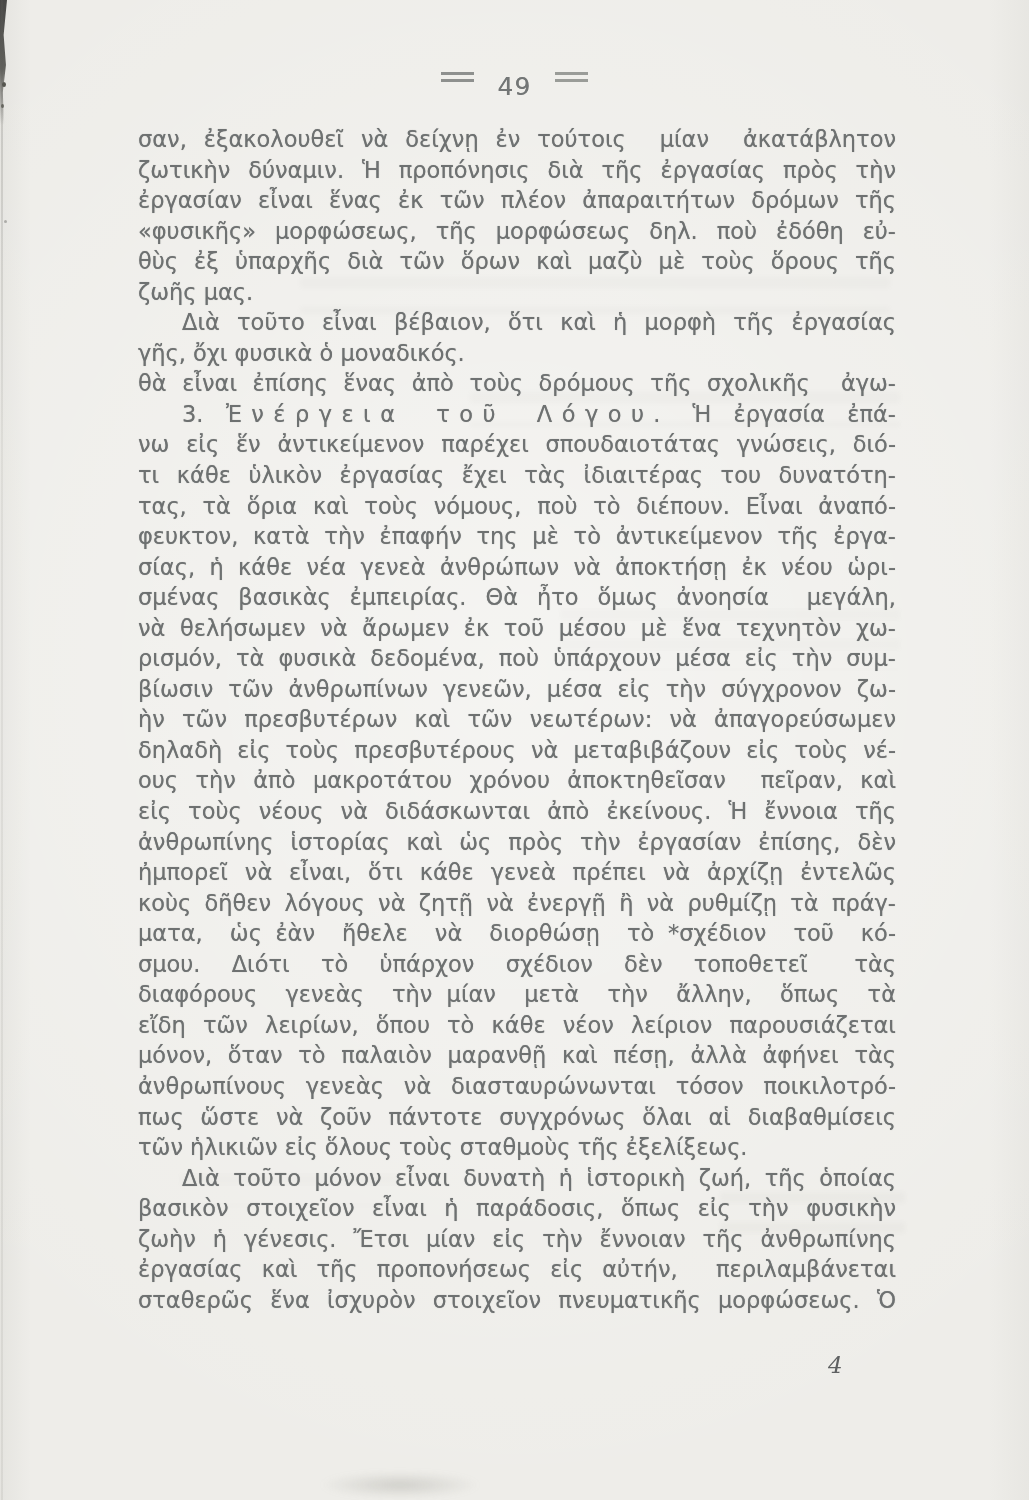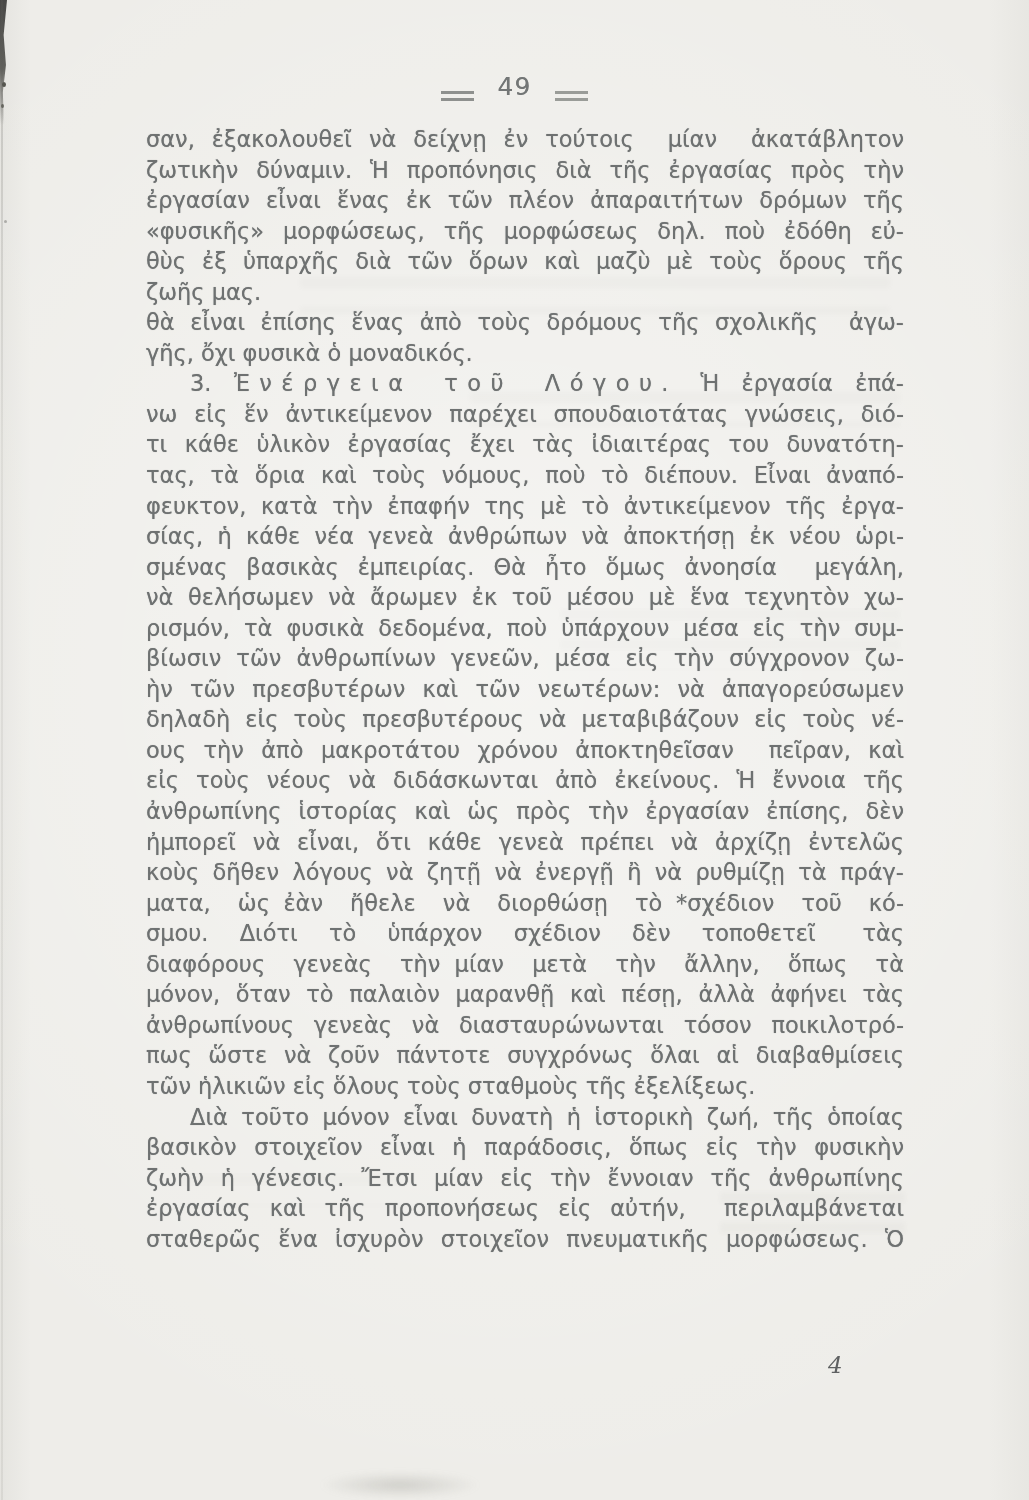--- a/index.html
+++ b/index.html
@@ -44,36 +44,36 @@
   .ghost.g5 { left: 180px; top: 1165px; width: 220px; height: 42px; opacity:.05; }
   .smudge {
     position: absolute; left: 320px; top: 1472px; width: 160px; height: 26px;
     background: radial-gradient(closest-side, rgba(130,130,122,.28), rgba(130,130,122,0));
     filter: blur(3px);
   }
 
   
   .page-header {
     position: absolute; left: 0; top: 72px; width: 100%;
-    display: flex; justify-content: center; align-items: flex-end; gap: 24px;
+    display: flex; justify-content: center; align-items: flex-start; gap: 24px;
   }
   .dbar {
     display: inline-block; width: 33px; height: 10px;
     border-top: 3px solid #8e908e; border-bottom: 3px solid #8e908e;
     box-sizing: border-box;
   }
   .dbar.right { border-color: #9a9c98; }
   .page-number {
     font-size: 25px; color: #737676; letter-spacing: 1px;
     text-shadow: 0 0 0.6px rgba(115,118,118,.8);
   }
 
   
   .text-block {
-    position: absolute; left: 146px; top: 124px; width: 758px;
+    position: absolute; left: 138px; top: 124px; width: 758px;
     color: #6e7171;
     font-size: 22.5px;
     text-shadow: 0 0 0.7px rgba(110,113,113,.75);
   }
   .line {
     height: 30.55px; line-height: 30.55px;
     text-align: justify; text-align-last: justify;
     white-space: pre-wrap; overflow: visible;
   }
   .line.indent   { text-indent: 44px; }
@@ -110,42 +110,44 @@
     <span class="dbar right"></span>
   </div>
 
   <div class="text-block">
       <div class="line">σαν, ἐξακολουθεῖ νὰ δείχνῃ ἐν τούτοις  μίαν  ἀκατάβλητον</div>
       <div class="line">ζωτικὴν δύναμιν. Ἡ προπόνησις διὰ τῆς ἐργασίας πρὸς τὴν</div>
       <div class="line">ἐργασίαν εἶναι ἕνας ἐκ τῶν πλέον ἀπαραιτήτων δρόμων τῆς</div>
       <div class="line">«φυσικῆς» μορφώσεως, τῆς μορφώσεως δηλ. ποὺ ἐδόθη εὐ-</div>
       <div class="line">θὺς ἐξ ὑπαρχῆς διὰ τῶν ὅρων καὶ μαζὺ μὲ τοὺς ὅρους τῆς</div>
       <div class="line para-end">ζωῆς μας.</div>
+      <div class="line indent">Διὰ τοῦτο εἶναι βέβαιον, ὅτι καὶ ἡ μορφὴ τῆς ἐργασίας</div>
+      <div class="line para-end">γῆς, ὄχι φυσικὰ ὁ μοναδικός.</div>
       <div class="line">θὰ εἶναι ἐπίσης ἕνας ἀπὸ τοὺς δρόμους τῆς σχολικῆς  ἀγω-</div>
-      <div class="line para-end">γῆς, ὄχι φυσικὰ ὁ μοναδικός.</div>
       <div class="line indent"><span>3. </span><span class="spaced">Ἐνέργεια τοῦ Λόγου.</span><span> Ἡ ἐργασία ἐπά-</span></div>
       <div class="line">νω εἰς ἕν ἀντικείμενον παρέχει σπουδαιοτάτας γνώσεις, διό-</div>
       <div class="line">τι κάθε ὑλικὸν ἐργασίας ἔχει τὰς ἰδιαιτέρας του δυνατότη-</div>
       <div class="line">τας, τὰ ὅρια καὶ τοὺς νόμους, ποὺ τὸ διέπουν. Εἶναι ἀναπό-</div>
       <div class="line">φευκτον, κατὰ τὴν ἐπαφήν της μὲ τὸ ἀντικείμενον τῆς ἐργα-</div>
       <div class="line">σίας, ἡ κάθε νέα γενεὰ ἀνθρώπων νὰ ἀποκτήσῃ ἐκ νέου ὡρι-</div>
       <div class="line">σμένας βασικὰς ἐμπειρίας. Θὰ ἦτο ὅμως ἀνοησία  μεγάλη,</div>
       <div class="line">νὰ θελήσωμεν νὰ ἄρωμεν ἐκ τοῦ μέσου μὲ ἕνα τεχνητὸν χω-</div>
       <div class="line">ρισμόν, τὰ φυσικὰ δεδομένα, ποὺ ὑπάρχουν μέσα εἰς τὴν συμ-</div>
       <div class="line">βίωσιν τῶν ἀνθρωπίνων γενεῶν, μέσα εἰς τὴν σύγχρονον ζω-</div>
       <div class="line">ὴν τῶν πρεσβυτέρων καὶ τῶν νεωτέρων: νὰ ἀπαγορεύσωμεν</div>
       <div class="line">δηλαδὴ εἰς τοὺς πρεσβυτέρους νὰ μεταβιβάζουν εἰς τοὺς νέ-</div>
       <div class="line">ους τὴν ἀπὸ μακροτάτου χρόνου ἀποκτηθεῖσαν  πεῖραν, καὶ</div>
       <div class="line">εἰς τοὺς νέους νὰ διδάσκωνται ἀπὸ ἐκείνους. Ἡ ἔννοια τῆς</div>
       <div class="line">ἀνθρωπίνης ἱστορίας καὶ ὡς πρὸς τὴν ἐργασίαν ἐπίσης, δὲν</div>
       <div class="line">ἠμπορεῖ νὰ εἶναι, ὅτι κάθε γενεὰ πρέπει νὰ ἀρχίζῃ ἐντελῶς</div>
       <div class="line">κοὺς δῆθεν λόγους νὰ ζητῇ νὰ ἐνεργῇ ἢ νὰ ρυθμίζῃ τὰ πράγ-</div>
       <div class="line">ματα,  ὡς ἐὰν  ἤθελε  νὰ  διορθώσῃ  τὸ *σχέδιον  τοῦ  κό-</div>
       <div class="line">σμου.  Διότι  τὸ  ὑπάρχον  σχέδιον  δὲν  τοποθετεῖ   τὰς</div>
       <div class="line">διαφόρους  γενεὰς  τὴν μίαν  μετὰ  τὴν  ἄλλην,  ὅπως  τὰ</div>
+      <div class="line">εἴδη τῶν λειρίων, ὅπου τὸ κάθε νέον λείριον παρουσιάζεται</div>
       <div class="line">μόνον, ὅταν τὸ παλαιὸν μαρανθῇ καὶ πέσῃ, ἀλλὰ ἀφήνει τὰς</div>
       <div class="line">ἀνθρωπίνους γενεὰς νὰ διασταυρώνωνται τόσον ποικιλοτρό-</div>
       <div class="line">πως ὥστε νὰ ζοῦν πάντοτε συγχρόνως ὅλαι αἱ διαβαθμίσεις</div>
       <div class="line para-end">τῶν ἡλικιῶν εἰς ὅλους τοὺς σταθμοὺς τῆς ἐξελίξεως.</div>
       <div class="line indent">Διὰ τοῦτο μόνον εἶναι δυνατὴ ἡ ἱστορικὴ ζωή, τῆς ὁποίας</div>
       <div class="line">βασικὸν στοιχεῖον εἶναι ἡ παράδοσις, ὅπως εἰς τὴν φυσικὴν</div>
       <div class="line">ζωὴν ἡ γένεσις. Ἔτσι μίαν εἰς τὴν ἔννοιαν τῆς ἀνθρωπίνης</div>
       <div class="line">ἐργασίας καὶ τῆς προπονήσεως εἰς αὐτήν,  περιλαμβάνεται</div>
       <div class="line">σταθερῶς ἕνα ἰσχυρὸν στοιχεῖον πνευματικῆς μορφώσεως. Ὁ</div>
     </div>

